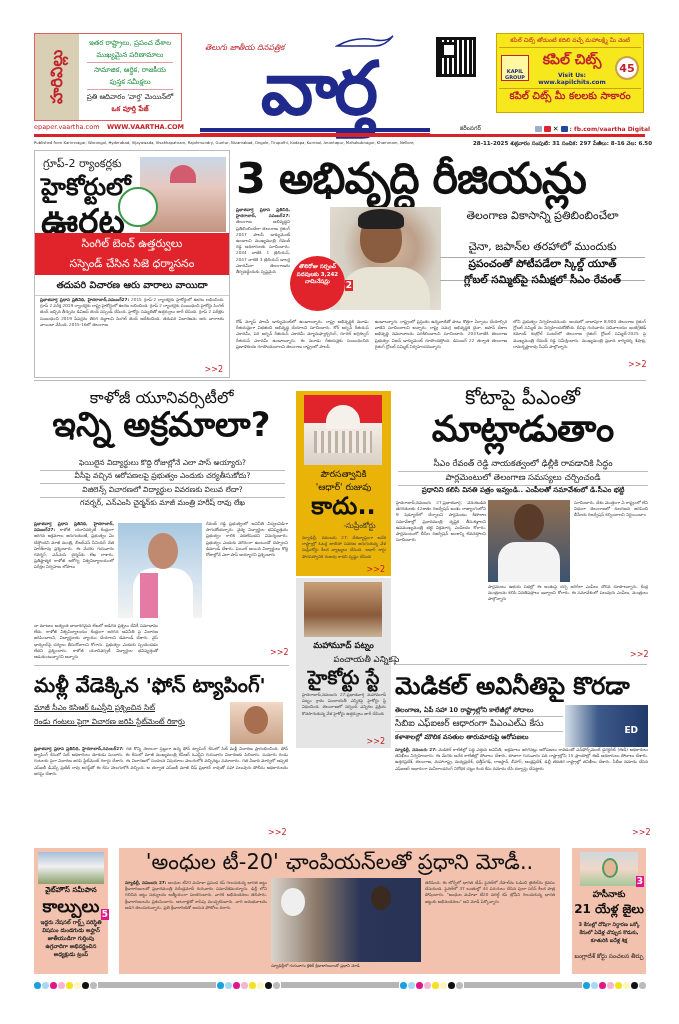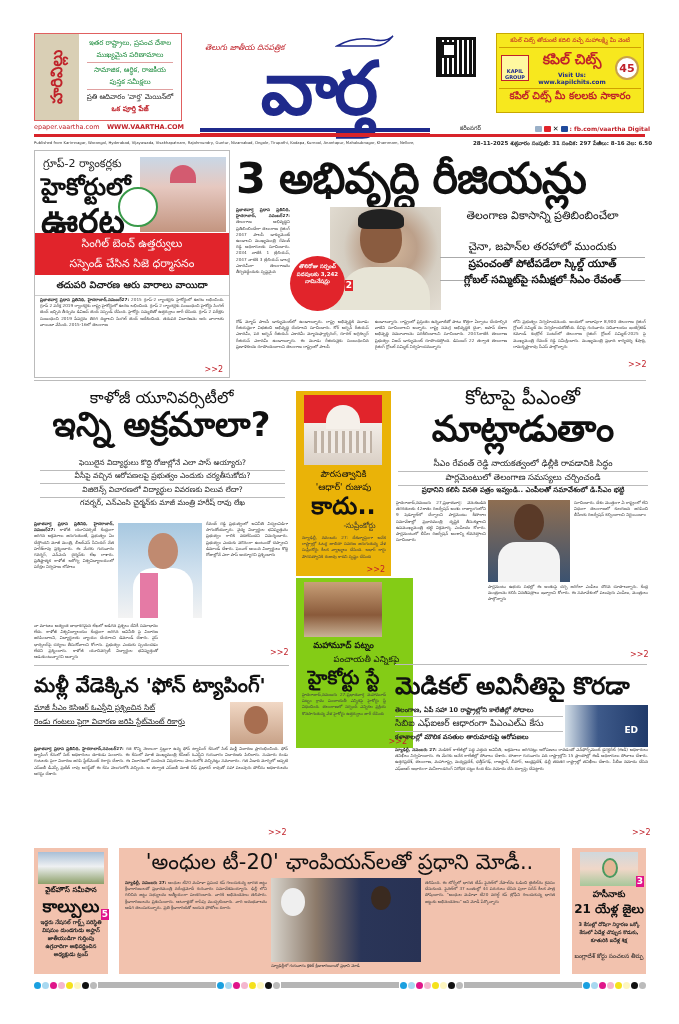--- a/index.html
+++ b/index.html
@@ -90,21 +90,21 @@
   
   .aad { left: 296px; top: 391px; width: 95px; height: 185px; background: #eab308; }
   .aad .img { position: absolute; left: 8px; top: 4px; width: 78px; height: 70px; background: linear-gradient(180deg,#e1242b 0%,#e1242b 40%,#f3eee8 40%,#d9cfc5 100%); }
   .aad .img .dome { position: absolute; left: 22px; top: 10px; width: 34px; height: 24px; border-radius: 17px 17px 0 0; background: #f5f0ea; }
   .aad .img .cols { position: absolute; left: 10px; top: 36px; width: 58px; height: 22px; background: repeating-linear-gradient(90deg,#bfb2a5 0 3px,#f1ebe5 3px 7px); }
   .aad .t1 { position: absolute; left: 0; top: 78px; width: 95px; text-align: center; font-size: 9px; color: #111; }
   .aad .t2 { position: absolute; left: 0; top: 91px; width: 95px; text-align: center; font-size: 9px; color: #111; }
   .aad .t3 { position: absolute; left: 0; top: 101px; width: 95px; text-align: center; font-size: 24px; font-weight: bold; color: #111; }
   .aad .t4 { position: absolute; left: 0; top: 130px; width: 95px; text-align: center; font-size: 7.5px; color: #333; margin-left: 16px; }
   .aad .body { position: absolute; left: 6px; top: 144px; width: 84px; height: 36px; overflow: hidden; }
-  .mahamood { left: 296px; top: 578px; width: 117px; height: 170px; background: #84cc16; padding-left: 10px; }
+  .mahamood { left: 296px; top: 578px; width: 95px; height: 170px; background: #e5e5e5; padding-left: 10px; }
   .mahamood .img { position: absolute; left: 8px; top: 4px; width: 78px; height: 55px; background: linear-gradient(180deg,#c8a078 0%,#8a5a3a 60%,#c9b397 100%); }
   .mahamood .t1 { position: absolute; left: 0; top: 62px; width: 95px; text-align: center; font-size: 8.5px; font-weight: bold; color: #111; }
   .mahamood .t2 { position: absolute; left: 0; top: 76px; width: 95px; text-align: center; font-size: 8.5px; color: #111; margin-left: 23px; }
   .mahamood .t3 { position: absolute; left: 0; top: 88px; width: 95px; text-align: center; font-size: 19px; font-weight: bold; color: #111; }
   .mahamood .body { position: absolute; left: 6px; top: 114px; width: 84px; height: 52px; overflow: hidden; }
 
   
   .kota-kicker { left: 395px; top: 385px; width: 255px; text-align: center; font-size: 20px; color: #111; }
   .kota-hl { left: 395px; top: 408px; width: 255px; text-align: center; font-size: 36px; font-weight: bold; color: #111; letter-spacing: -1px; }
   .kota-d { left: 398px; width: 250px; text-align: center; color: #222; white-space: nowrap; overflow: hidden; border-bottom: 1px solid #bbb; padding-bottom: 1px; }

